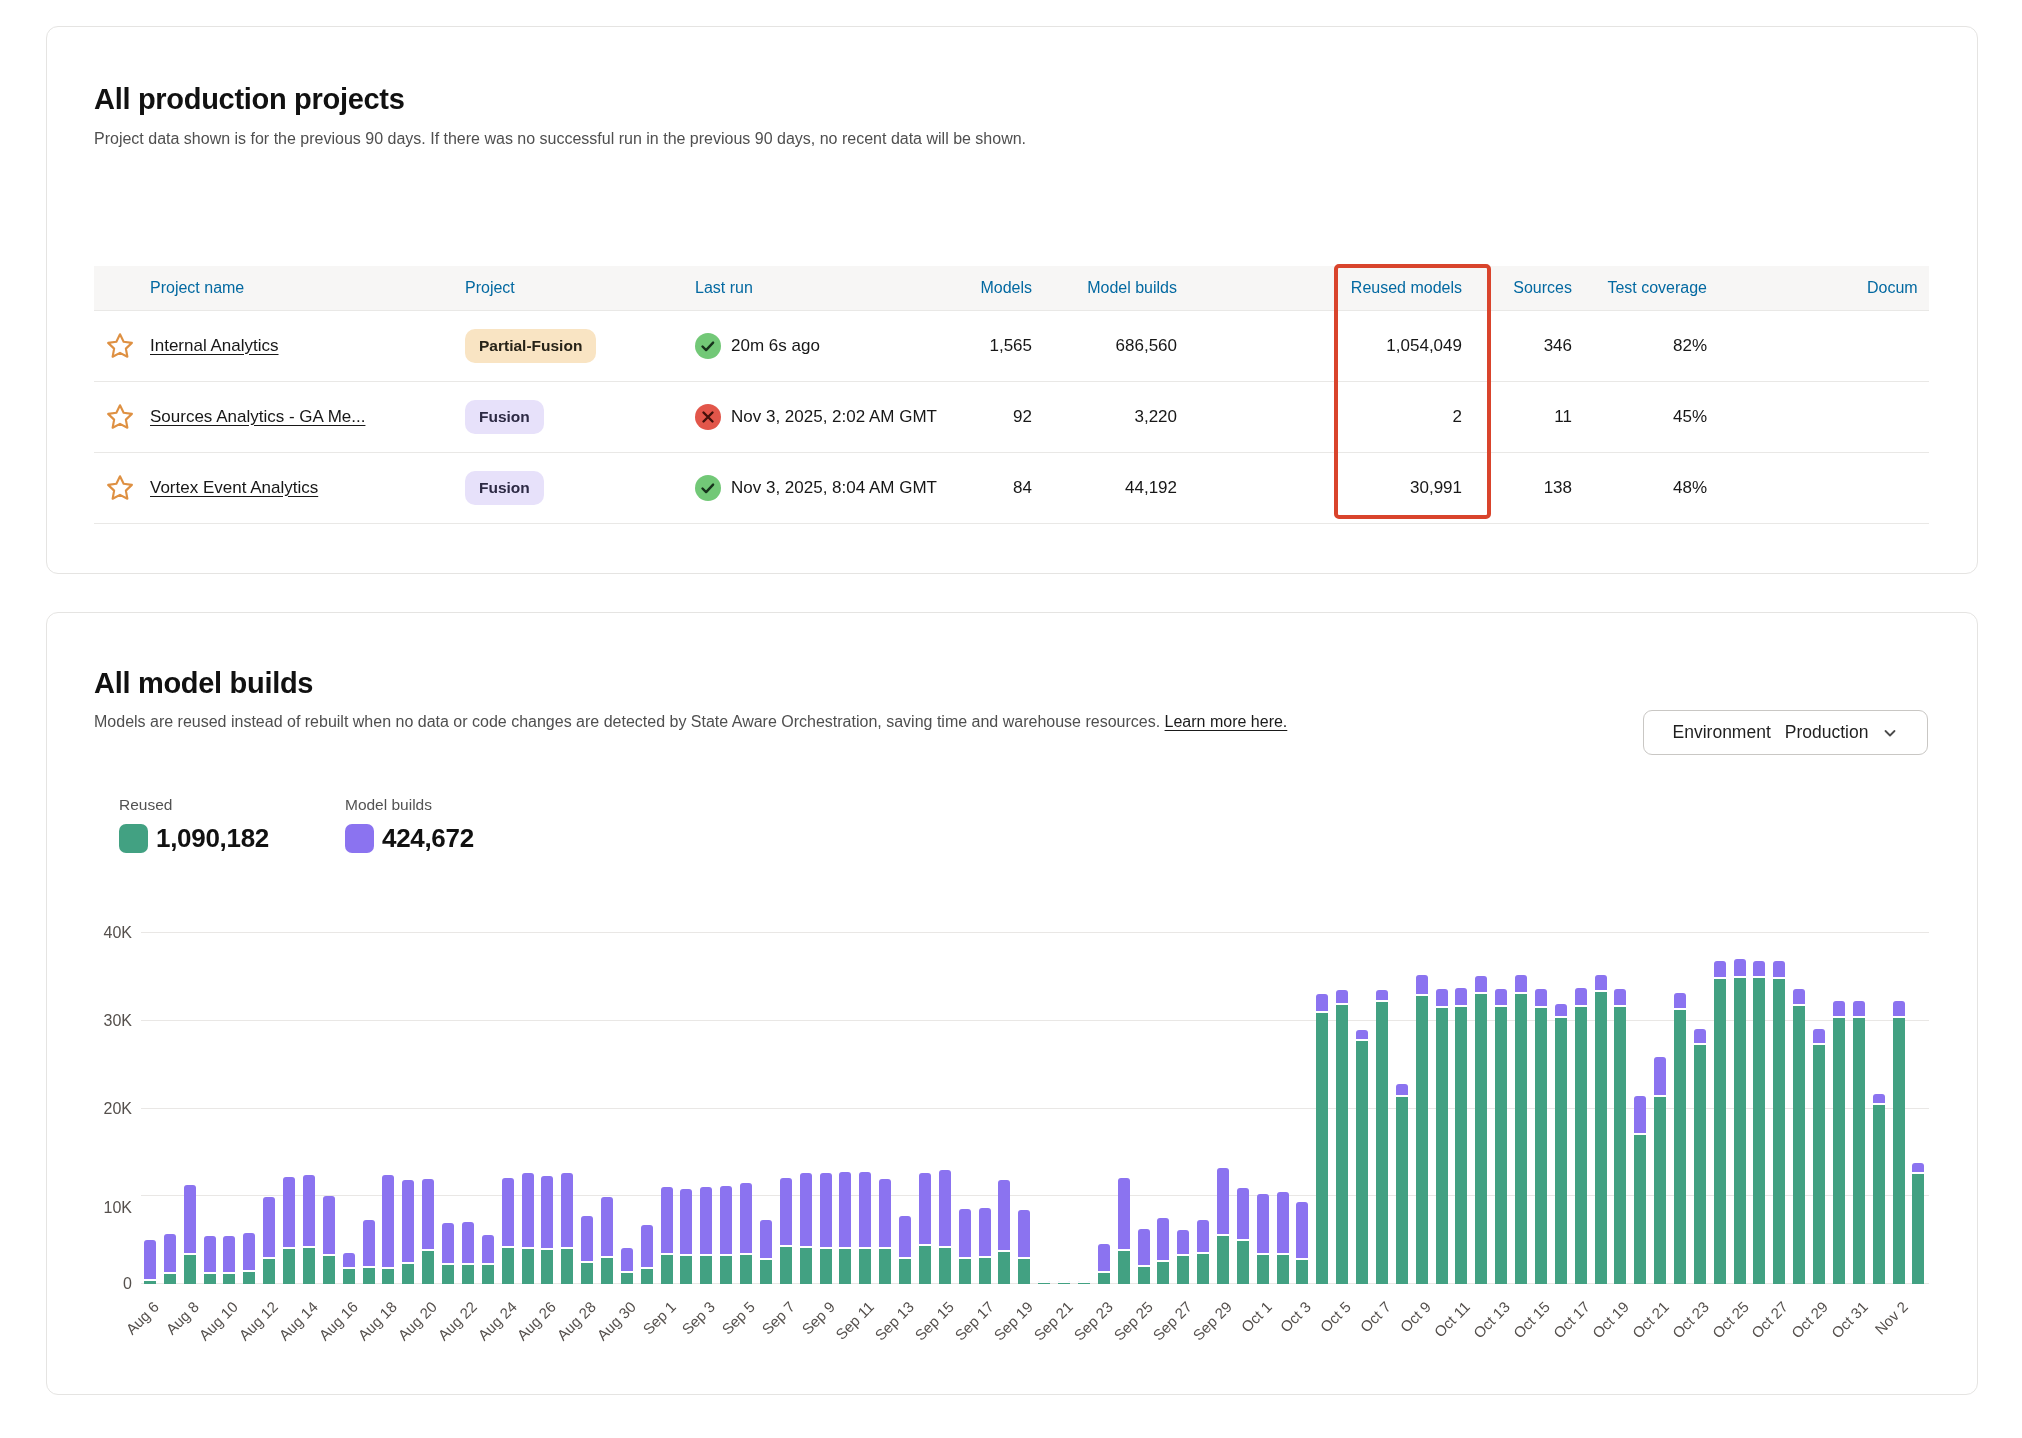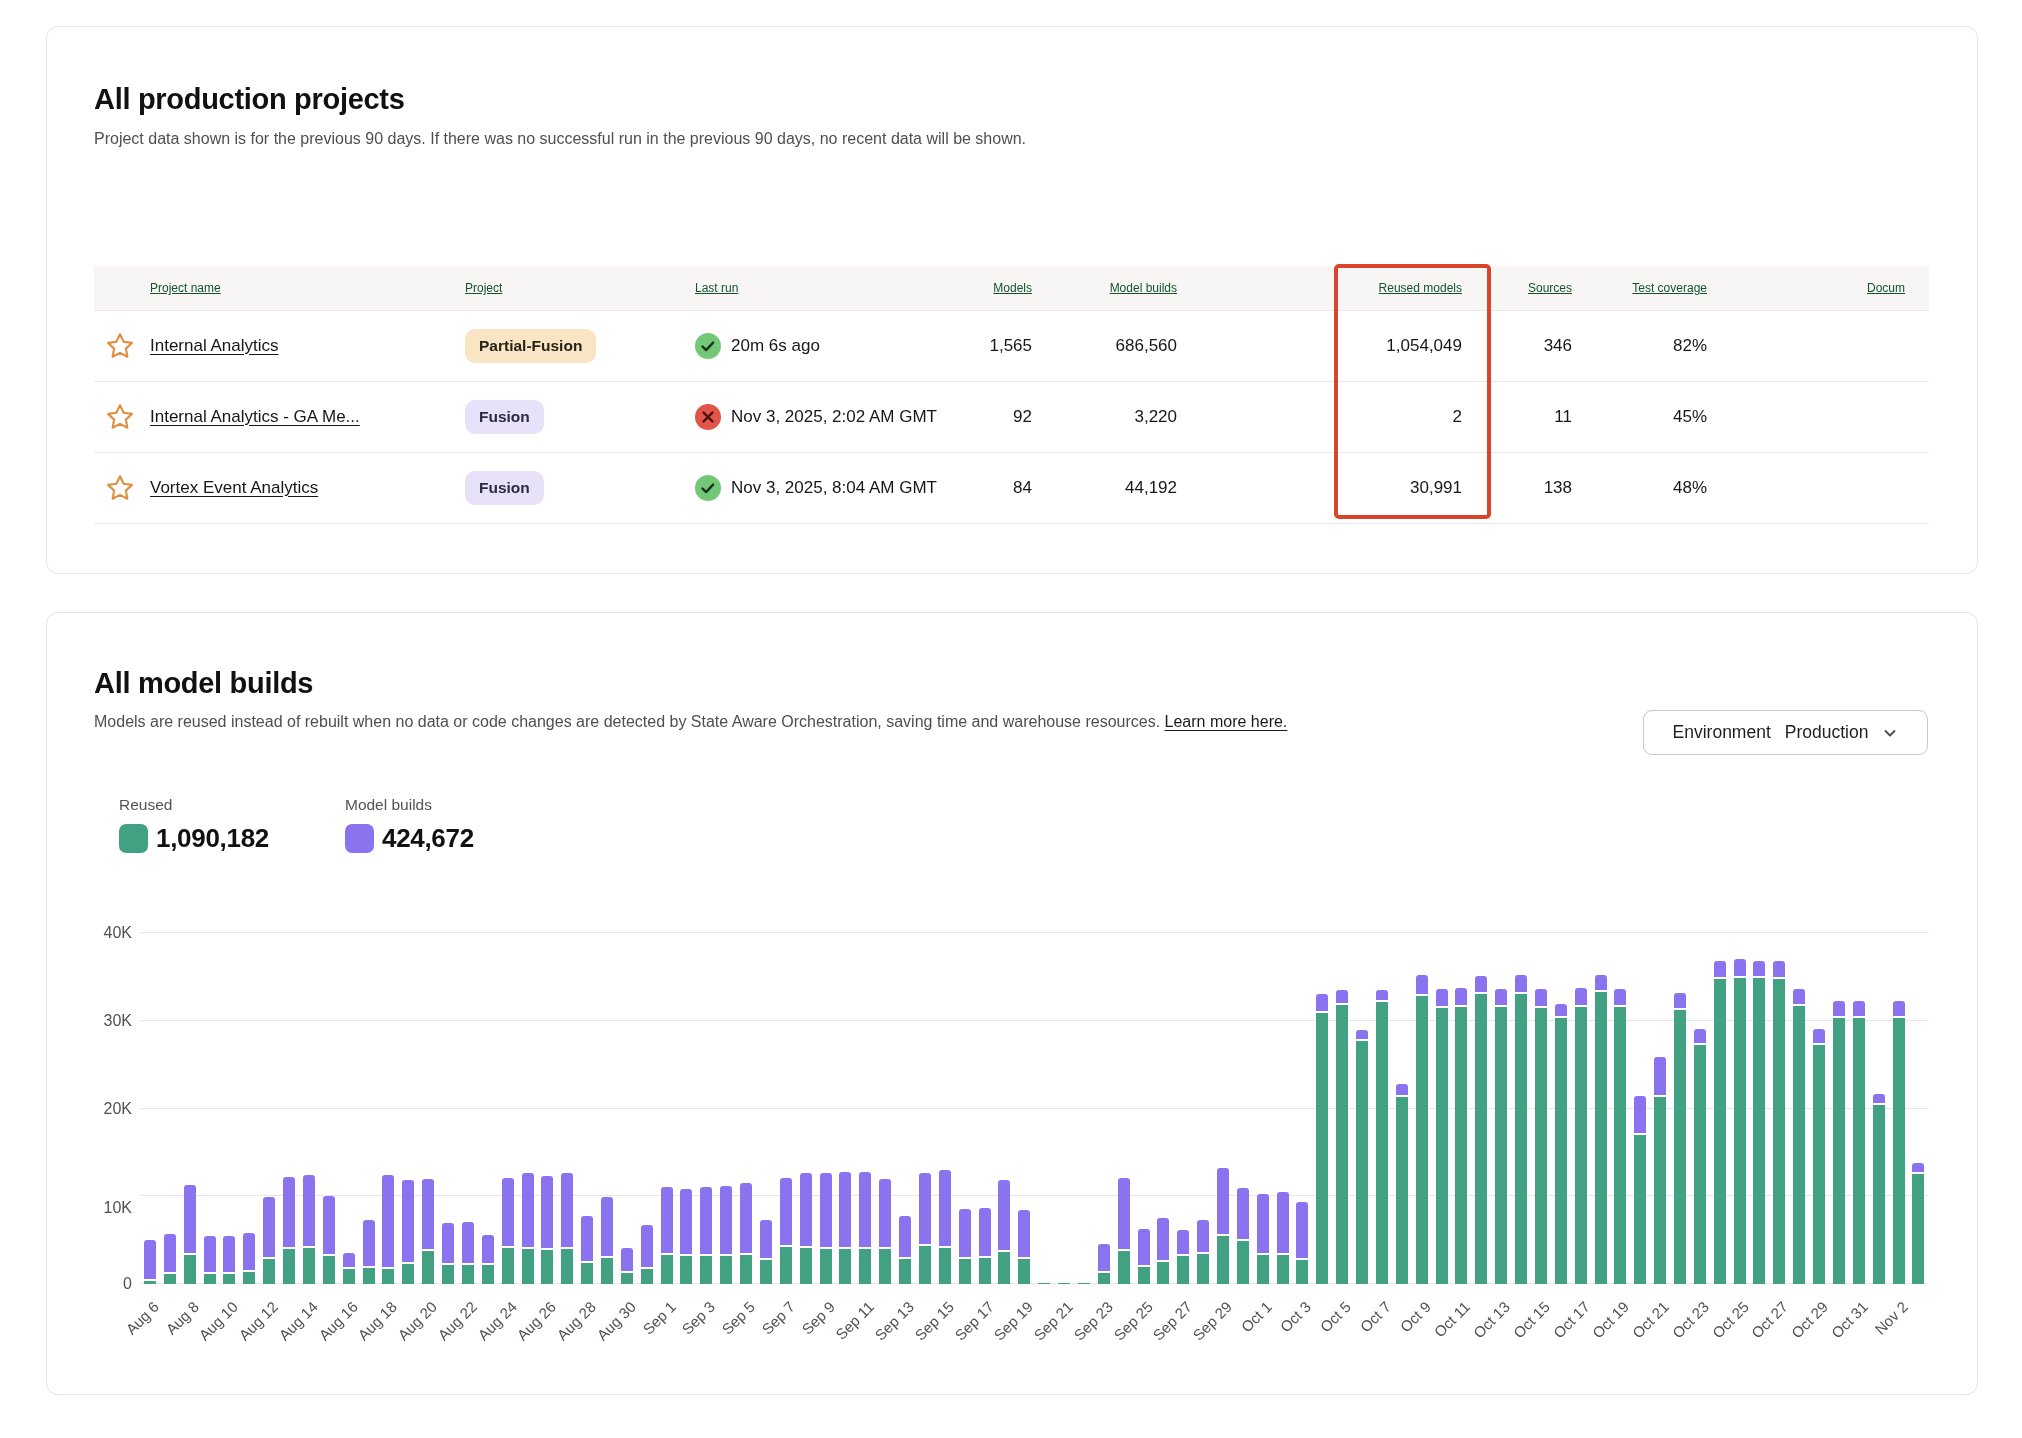--- a/index.html
+++ b/index.html
@@ -13,21 +13,21 @@
   .card-sub { position:absolute; left:47px; font-size:16px; color:#4f4f4f; }
 
   
   .search-box { position:absolute; left:47px; top:164px; width:610px; height:55px; border:1px solid #c9c7c4; border-radius:10px; display:flex; align-items:center; padding:0 18px; background:#fff; }
   .search-box input { border:none; outline:none; font-size:17px; color:#333; flex:1; font-family:"Liberation Sans", sans-serif; margin-left:12px; }
   .search-box input::placeholder { color:#6c6c6c; }
 
   
   .table-wrap { position:absolute; left:47px; top:239px; width:1835px; overflow:hidden; }
   .t-row { display:grid; grid-template-columns:52px 315px 230px 285px 60px 145px 285px 110px 135px 218px; align-items:center; border-bottom:1px solid #e9e8e6; }
-  .t-head { height:45px; background:#f7f6f5; color:#14532d; font-size:12px;text-decoration:underline; }
+  .t-head { height:45px; background:#f7f6f5; color:#0369a1; font-size:16px; }
   .t-body { height:71px; background:#fff; font-size:17px; }
   .cell { padding:0 4px; white-space:nowrap; overflow:hidden; }
   .c-right { text-align:right; }
   .c-docs { padding-left:156px; }
   .star-cell { display:flex; justify-content:center; }
   .proj-name { text-decoration:underline; text-underline-offset:3px; color:#171717; cursor:pointer; }
   .badge { display:inline-block; padding:8px 14px; border-radius:10px; font-size:15.5px; font-weight:600; color:#272318; }
   .badge.peach { background:#f9e4c3; }
   .badge.lavender { background:#e7e1fa; color:#2d2a44; }
   .lastrun { display:flex; align-items:center; gap:10px; }
@@ -114,21 +114,21 @@
         <div class="cell c-right">82%</div>
         <div class="cell"></div>
       </div>
 
       <div class="t-row t-body">
         <div class="cell star-cell">
           <svg width="30" height="30" viewBox="0 0 24 24" fill="none" stroke="#de9042" stroke-width="1.7" stroke-linejoin="round">
               <path d="M12 2.6l2.9 6 6.6.9-4.8 4.6 1.2 6.5L12 17.5l-5.9 3.1 1.2-6.5-4.8-4.6 6.6-.9z"></path>
             </svg>
         </div>
-        <div class="cell"><span class="proj-name">Internal Analytics - GA Me...</span></div>
+        <div class="cell"><span class="proj-name">Sources Analytics - GA Me...</span></div>
         <div class="cell"><span class="badge lavender">Fusion</span></div>
         <div class="cell lastrun">
           <svg class="status-icon error" viewBox="0 0 26 26">
             <g class="ok">
                 <circle cx="13" cy="13" r="13" fill="#72c877"></circle>
                 <path d="M7.5 13.5l3.6 3.6 7-7.5" fill="none" stroke="#17331c" stroke-width="2.4" stroke-linecap="round" stroke-linejoin="round"></path>
               </g>
             <g class="err">
                 <circle cx="13" cy="13" r="13" fill="#e2564a"></circle>
                 <path d="M8.5 8.5l9 9M17.5 8.5l-9 9" fill="none" stroke="#43100a" stroke-width="2.4" stroke-linecap="round"></path>

